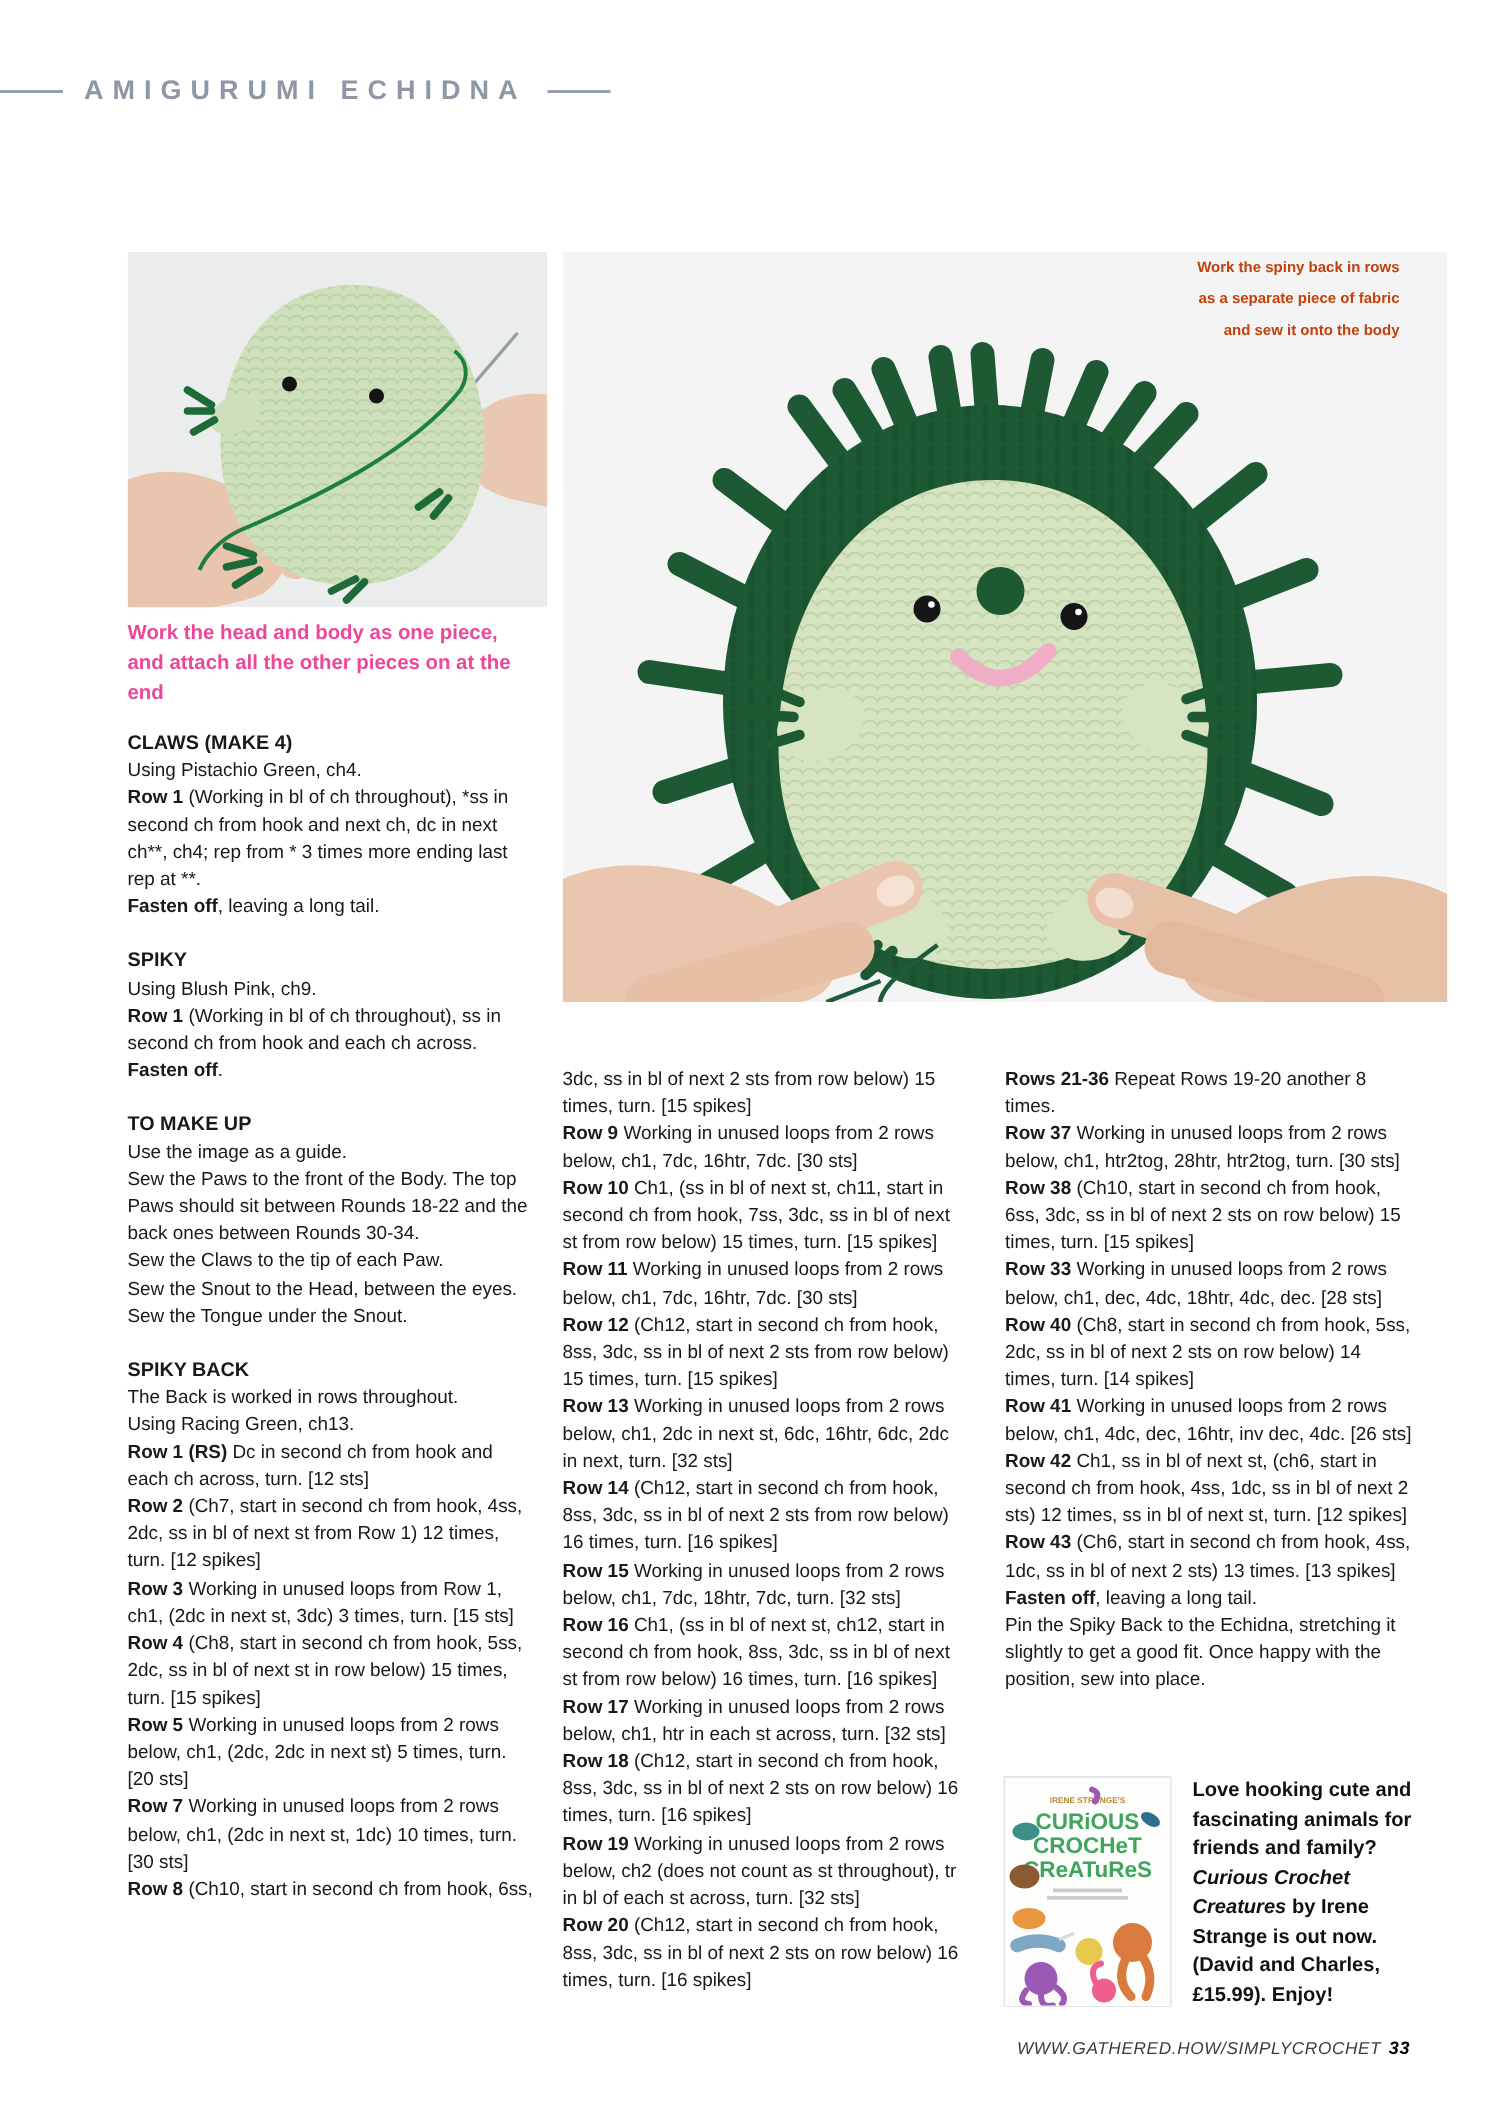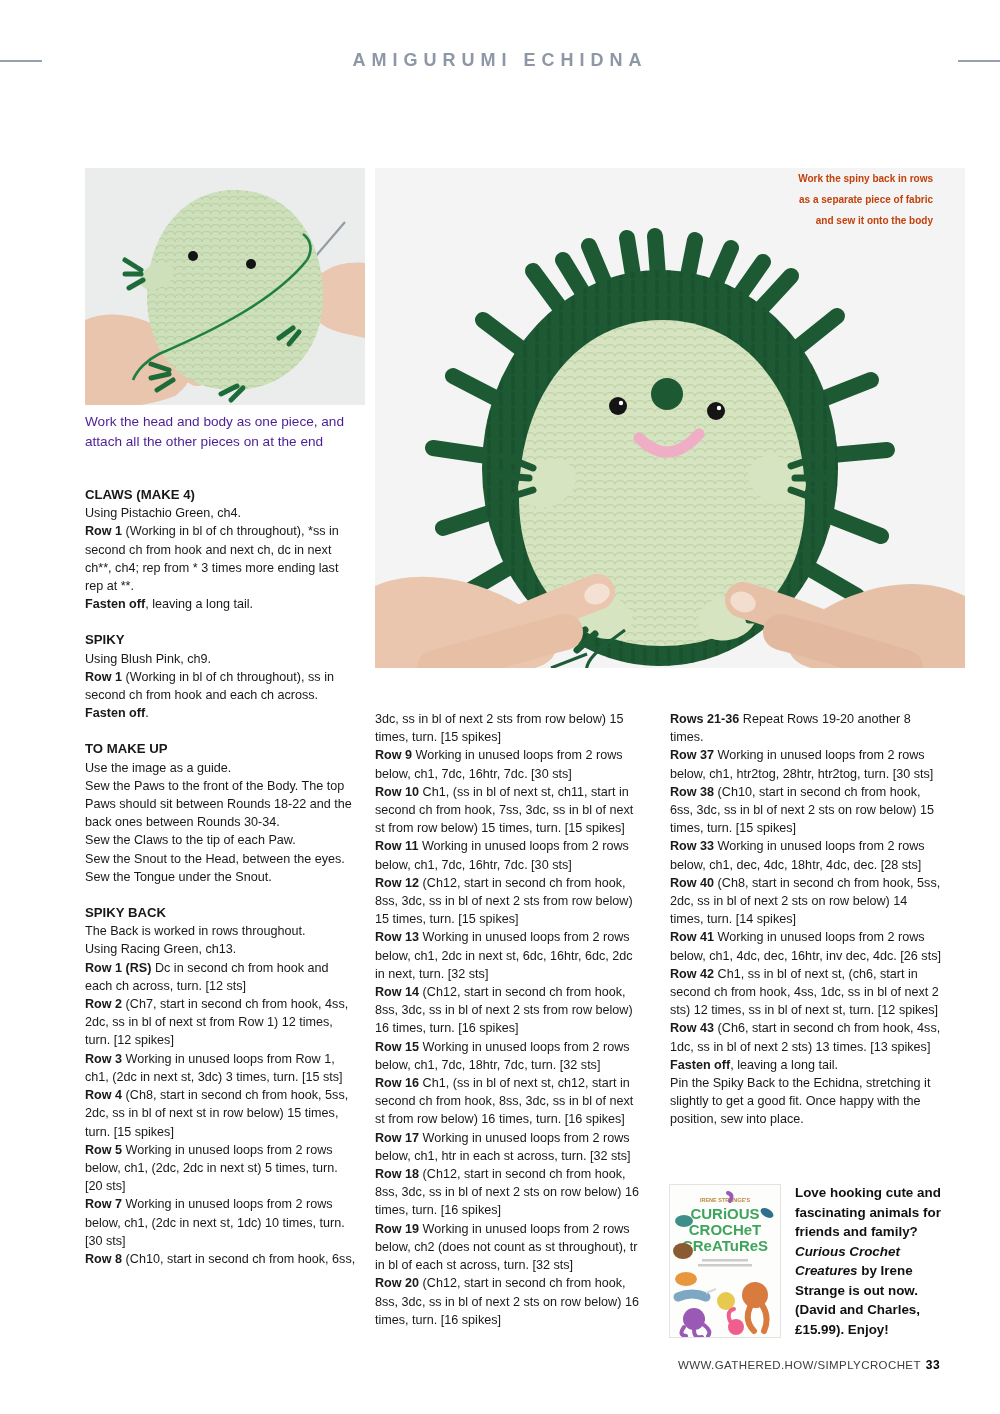--- a/index.html
+++ b/index.html
@@ -4,59 +4,59 @@
 <style>
   html,body{margin:0;padding:0;}
   body{
     width:1000px;height:1414px;position:relative;background:#ffffff;
     font-family:"Liberation Sans","DejaVu Sans",sans-serif;color:#1a1a1a;
     overflow:hidden;
   }
   .abs{position:absolute;}
   
   .page-header{
-    top:50px;left:0;width:1000px;display:flex;align-items:center;justify-content:space-between;gap:14px;
+    top:50px;left:0;width:1000px;display:flex;align-items:center;justify-content:flex-start;gap:14px;
   }
   .hdr-rule{width:42px;height:2px;background:#97a0ae;}
   .hdr-title{
     font-size:18px;font-weight:bold;letter-spacing:6px;color:#8d97a6;
     font-stretch:condensed;white-space:nowrap;
   }
   
   .photo-frame{overflow:hidden;}
   .photo-left{top:168px;left:85px;width:280px;height:237px;}
   .photo-right{top:168px;left:375px;width:590px;height:500px;}
   .photo-caption-right{
     position:absolute;top:0;right:32px;text-align:right;
     font-weight:bold;font-size:10px;line-height:21px;color:#c2410c;
   }
   .caption-left{
     top:412px;left:85px;width:272px;
-    font-weight:normal;font-size:13.6px;line-height:20px;color:#4c1d95;
+    font-weight:bold;font-size:13.6px;line-height:20px;color:#ec4899;
   }
   
   .textcol{font-size:12.6px;line-height:18.2px;color:#191919;}
   .col-left{top:486px;left:85px;width:272px;}
   .col-mid{top:710px;left:375px;width:270px;}
   .col-right{top:710px;left:670px;width:272px;}
   .sec-heading{font-weight:bold;font-size:13.2px;}
   .gap-before{margin-top:18px;}
   .b{font-weight:bold;}
   .i{font-style:italic;}
   
   .ad-box{top:1183px;left:670px;width:272px;height:162px;}
   .ad-cover{position:absolute;left:0;top:2px;width:110px;height:152px;box-shadow:0 0 0 1px #e3e3e3;}
   .ad-text{
     position:absolute;left:125px;top:0;width:150px;
     font-weight:bold;font-size:13.4px;line-height:19.5px;color:#111;
   }
   
   .footer{
     top:1358px;left:480px;width:460px;text-align:right;
-    font-size:11.5px;color:#3c3c3c;letter-spacing:0.4px;
+    font-size:11.5px;color:#3c3c3c;letter-spacing:0.4px;font-style:italic;
   }
   .footer .pageno{font-weight:bold;color:#000;margin-left:5px;font-size:12px;}
 </style>
 </head>
 <body>
 
 <div class="abs page-header">
   <div class="hdr-rule"></div>
   <div class="hdr-title">AMIGURUMI ECHIDNA</div>
   <div class="hdr-rule"></div>

